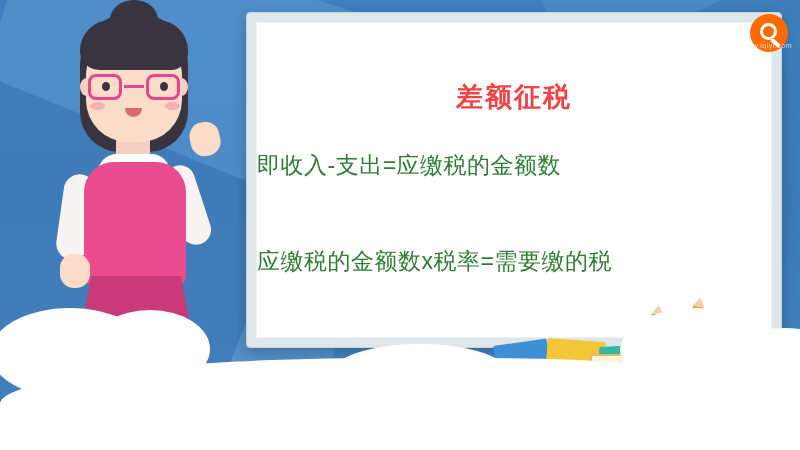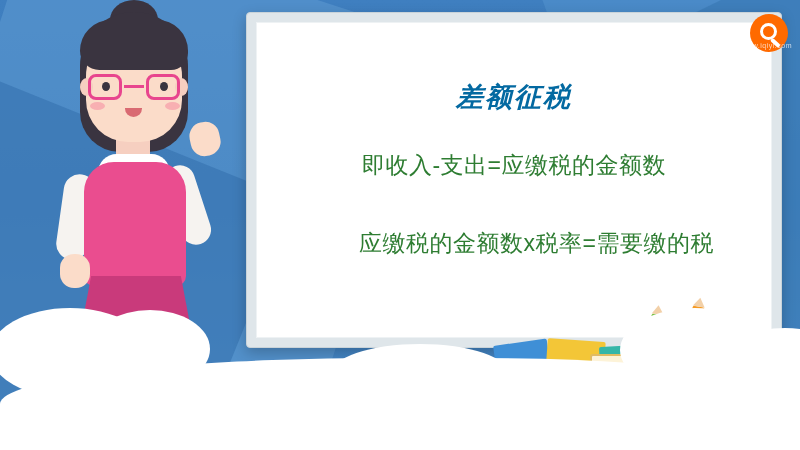--- a/index.html
+++ b/index.html
@@ -90,36 +90,34 @@
     position: absolute;
     left: 9px; top: 9px; right: 9px; bottom: 9px;
     background: #ffffff;
     border: 1px solid #eef2f4;
   }
   .board-title {
     position: absolute;
     top: 56px;
     left: 0; right: 0;
     text-align: center;
-    color: #0369a1;
+    color: #ef4444;
     font-size: 27px;
     font-weight: bold;
     letter-spacing: 2px;
-    font-style: italic;
   }
   .board-line {
     position: absolute;
     left: 0; right: 0;
-    text-align: center;
     color: #2e7d32;
     font-size: 23px;
     letter-spacing: 0.5px;
   }
   .board-line.l1 { top: 127px; }
-  .board-line.l2 { top: 205px; padding-left: 45px; }
+  .board-line.l2 { top: 223px; }
 
   
   .logo {
     position: absolute;
     top: 14px;
     right: 12px;
     display: flex;
     align-items: center;
     gap: 6px;
   }

